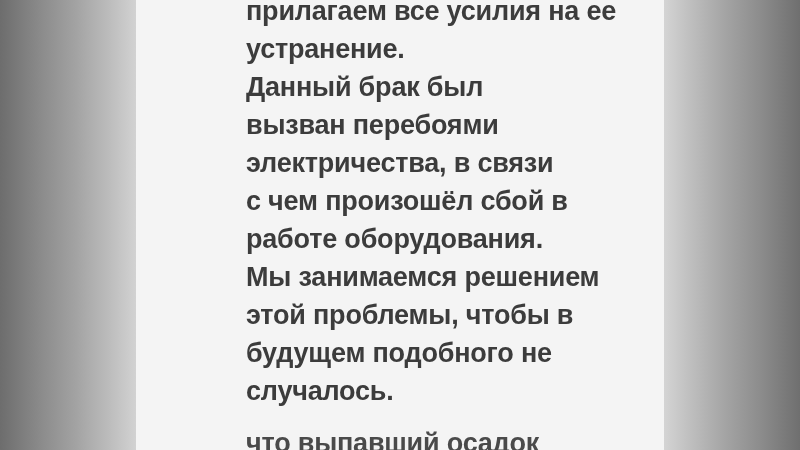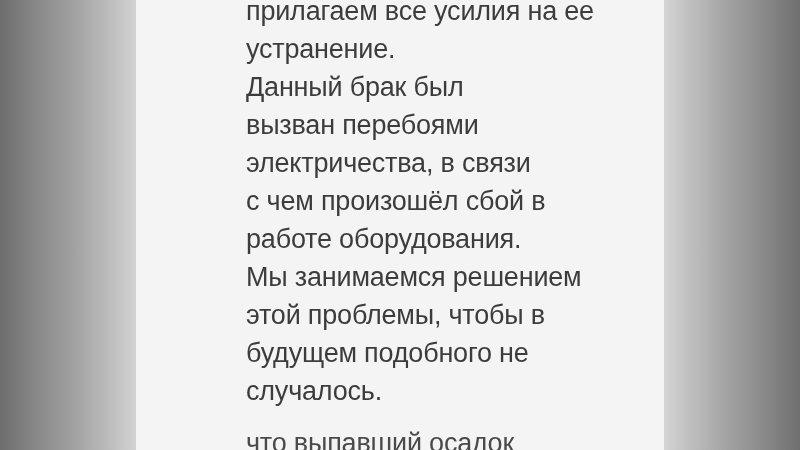--- a/index.html
+++ b/index.html
@@ -50,20 +50,21 @@
     overflow: hidden;
   }
   .message-bubble {
     position: absolute;
     left: 0;
     top: 0;
     width: 528px;
     height: 450px;
     background: #f4f4f4;
     padding: 0;
+    font-weight: bold;
   }
   .msg-text {
     position: absolute;
     left: 110px;
     top: -8px;
     width: 390px;
     color: #3c3c3c;
     font-size: 27px;
     line-height: 38px;
     font-family: "Liberation Sans", sans-serif;

